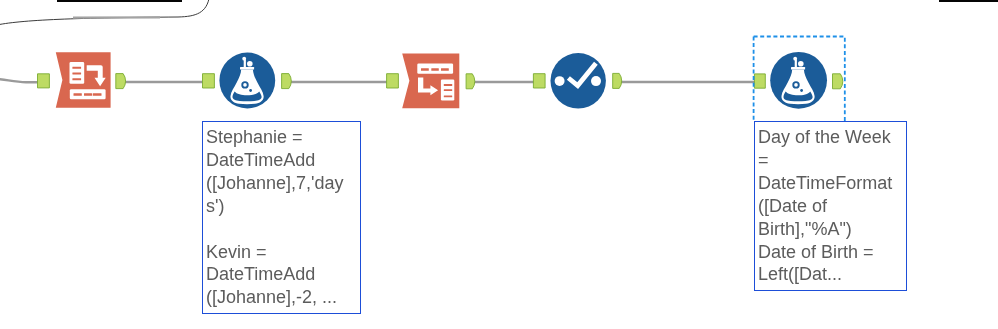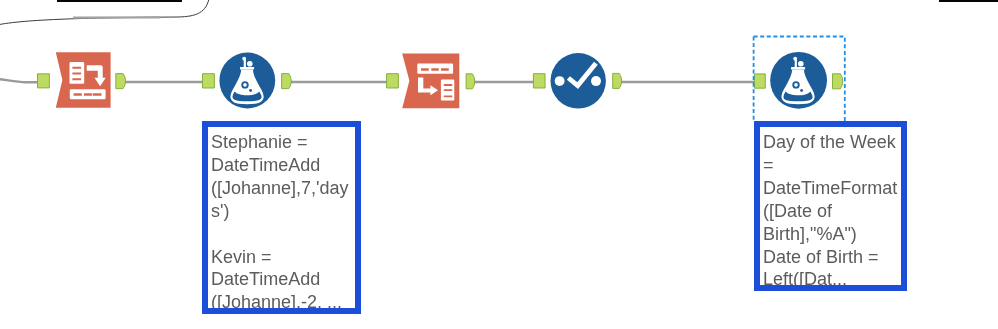--- a/index.html
+++ b/index.html
@@ -8,21 +8,21 @@
        font-family:"Liberation Sans",sans-serif;}
   #canvas{position:relative;width:998px;height:329px;background:#fff;overflow:hidden;}
   svg{display:block;}
 
   .top-cut{position:absolute;top:0;height:2px;background:#050505;}
 
   #wires{position:absolute;left:0;top:0;}
 
   .tool{position:absolute;left:0;top:0;}
 
-  .annotation{position:absolute;background:#fff;border:6px solid #1d4ed8;
+  .annotation{position:absolute;background:#fff;border:1px solid #1d4ed8;
               box-sizing:border-box;overflow:hidden;}
   .annotation .txt{
       position:absolute;left:3px;top:4px;
       font-family:"Liberation Sans",sans-serif;
       font-size:18px;line-height:22.9px;color:#5c5c5c;
       white-space:pre;}
 </style>
 </head>
 <body>
 

